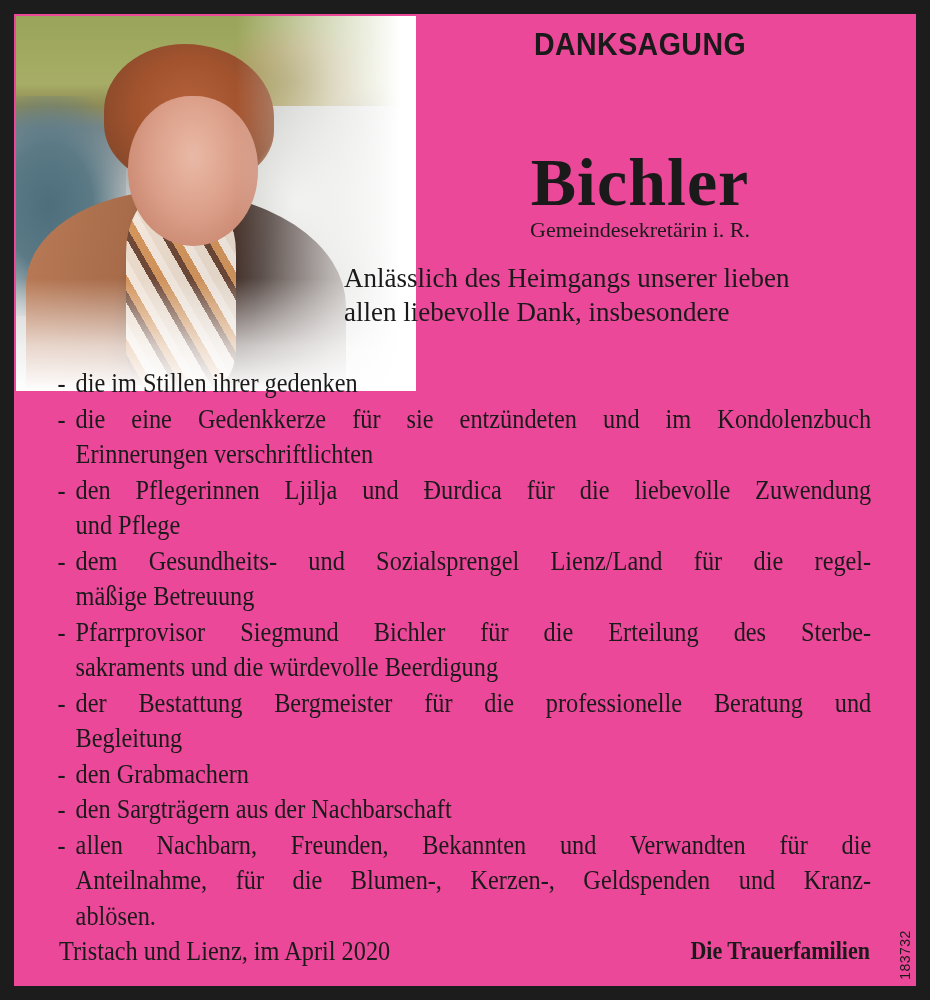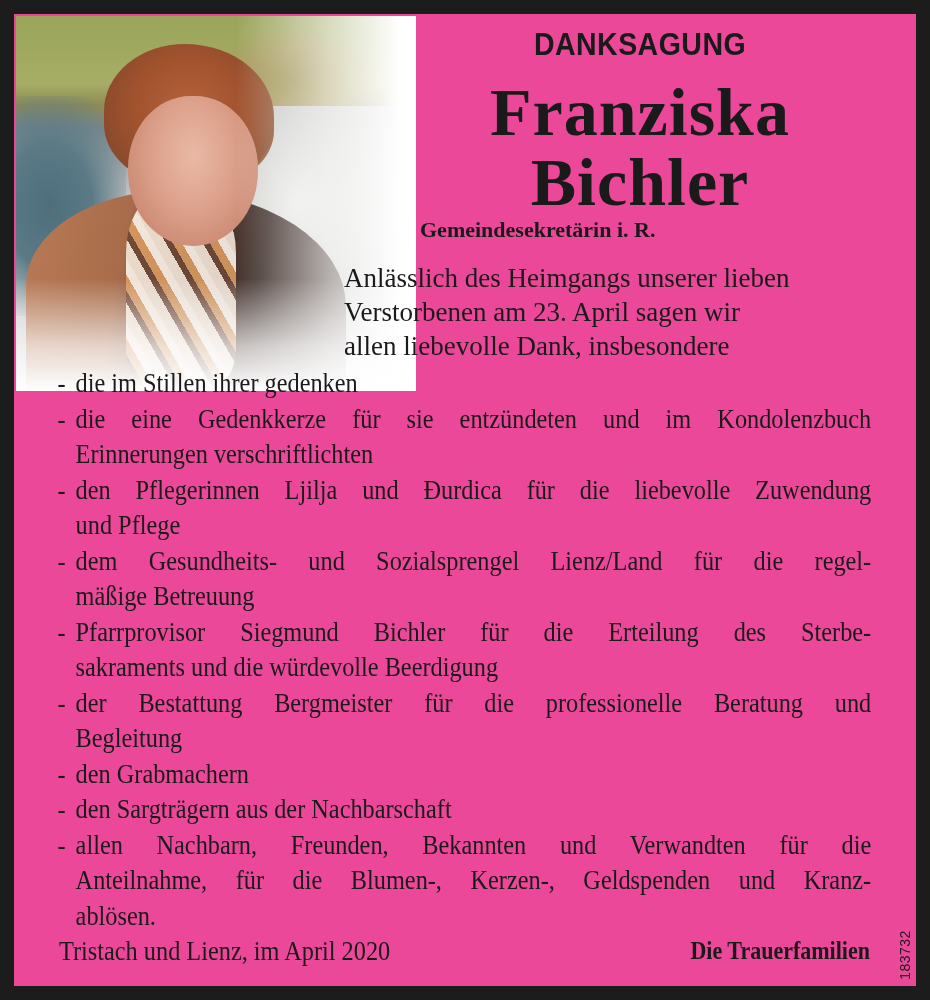--- a/index.html
+++ b/index.html
@@ -94,23 +94,23 @@
     font-size: 68px;
     line-height: 68px;
     color: #1a1a1a;
     letter-spacing: 1px;
   }
   .name.first { top: 64px; }
   .name.last  { top: 134px; }
   .subtitle {
     position: absolute;
     left: 406px; width: 440px; top: 203px;
-    text-align: left;
+    text-align: center;
     font-family: "Liberation Serif", serif;
-    font-weight: bold;
+    font-weight: normal;
     font-size: 22px;
     line-height: 26px;
   }
   .intro {
     position: absolute;
     left: 330px; width: 582px; top: 247px;
     font-size: 27px;
     line-height: 34px;
   }
   .intro .line { display: block; white-space: nowrap; }
@@ -186,27 +186,25 @@
     <div class="rocks"></div>
     <div class="jacket"></div>
     <div class="scarf"></div>
     <div class="hair"></div>
     <div class="face"></div>
     <div class="fade-right"></div>
     <div class="fade-bottom"></div>
   </div>
 
   <div class="title">DANKSAGUNG</div>
-  <div class="name first">Franziska</div>
   <div class="name last">Bichler</div>
   <div class="subtitle">Gemeindesekretärin i. R.</div>
 
   <div class="intro">
     <span class="line">Anlässlich des Heimgangs unserer lieben</span>
-    <span class="line">Verstorbenen am 23. April sagen wir</span>
     <span class="line">allen liebevolle Dank, insbesondere</span>
   </div>
 
   <ul class="list">
     <li>
       <span class="dash">-</span>
       <span class="row">die im Stillen ihrer gedenken</span>
     </li>
     <li>
       <span class="dash">-</span>

